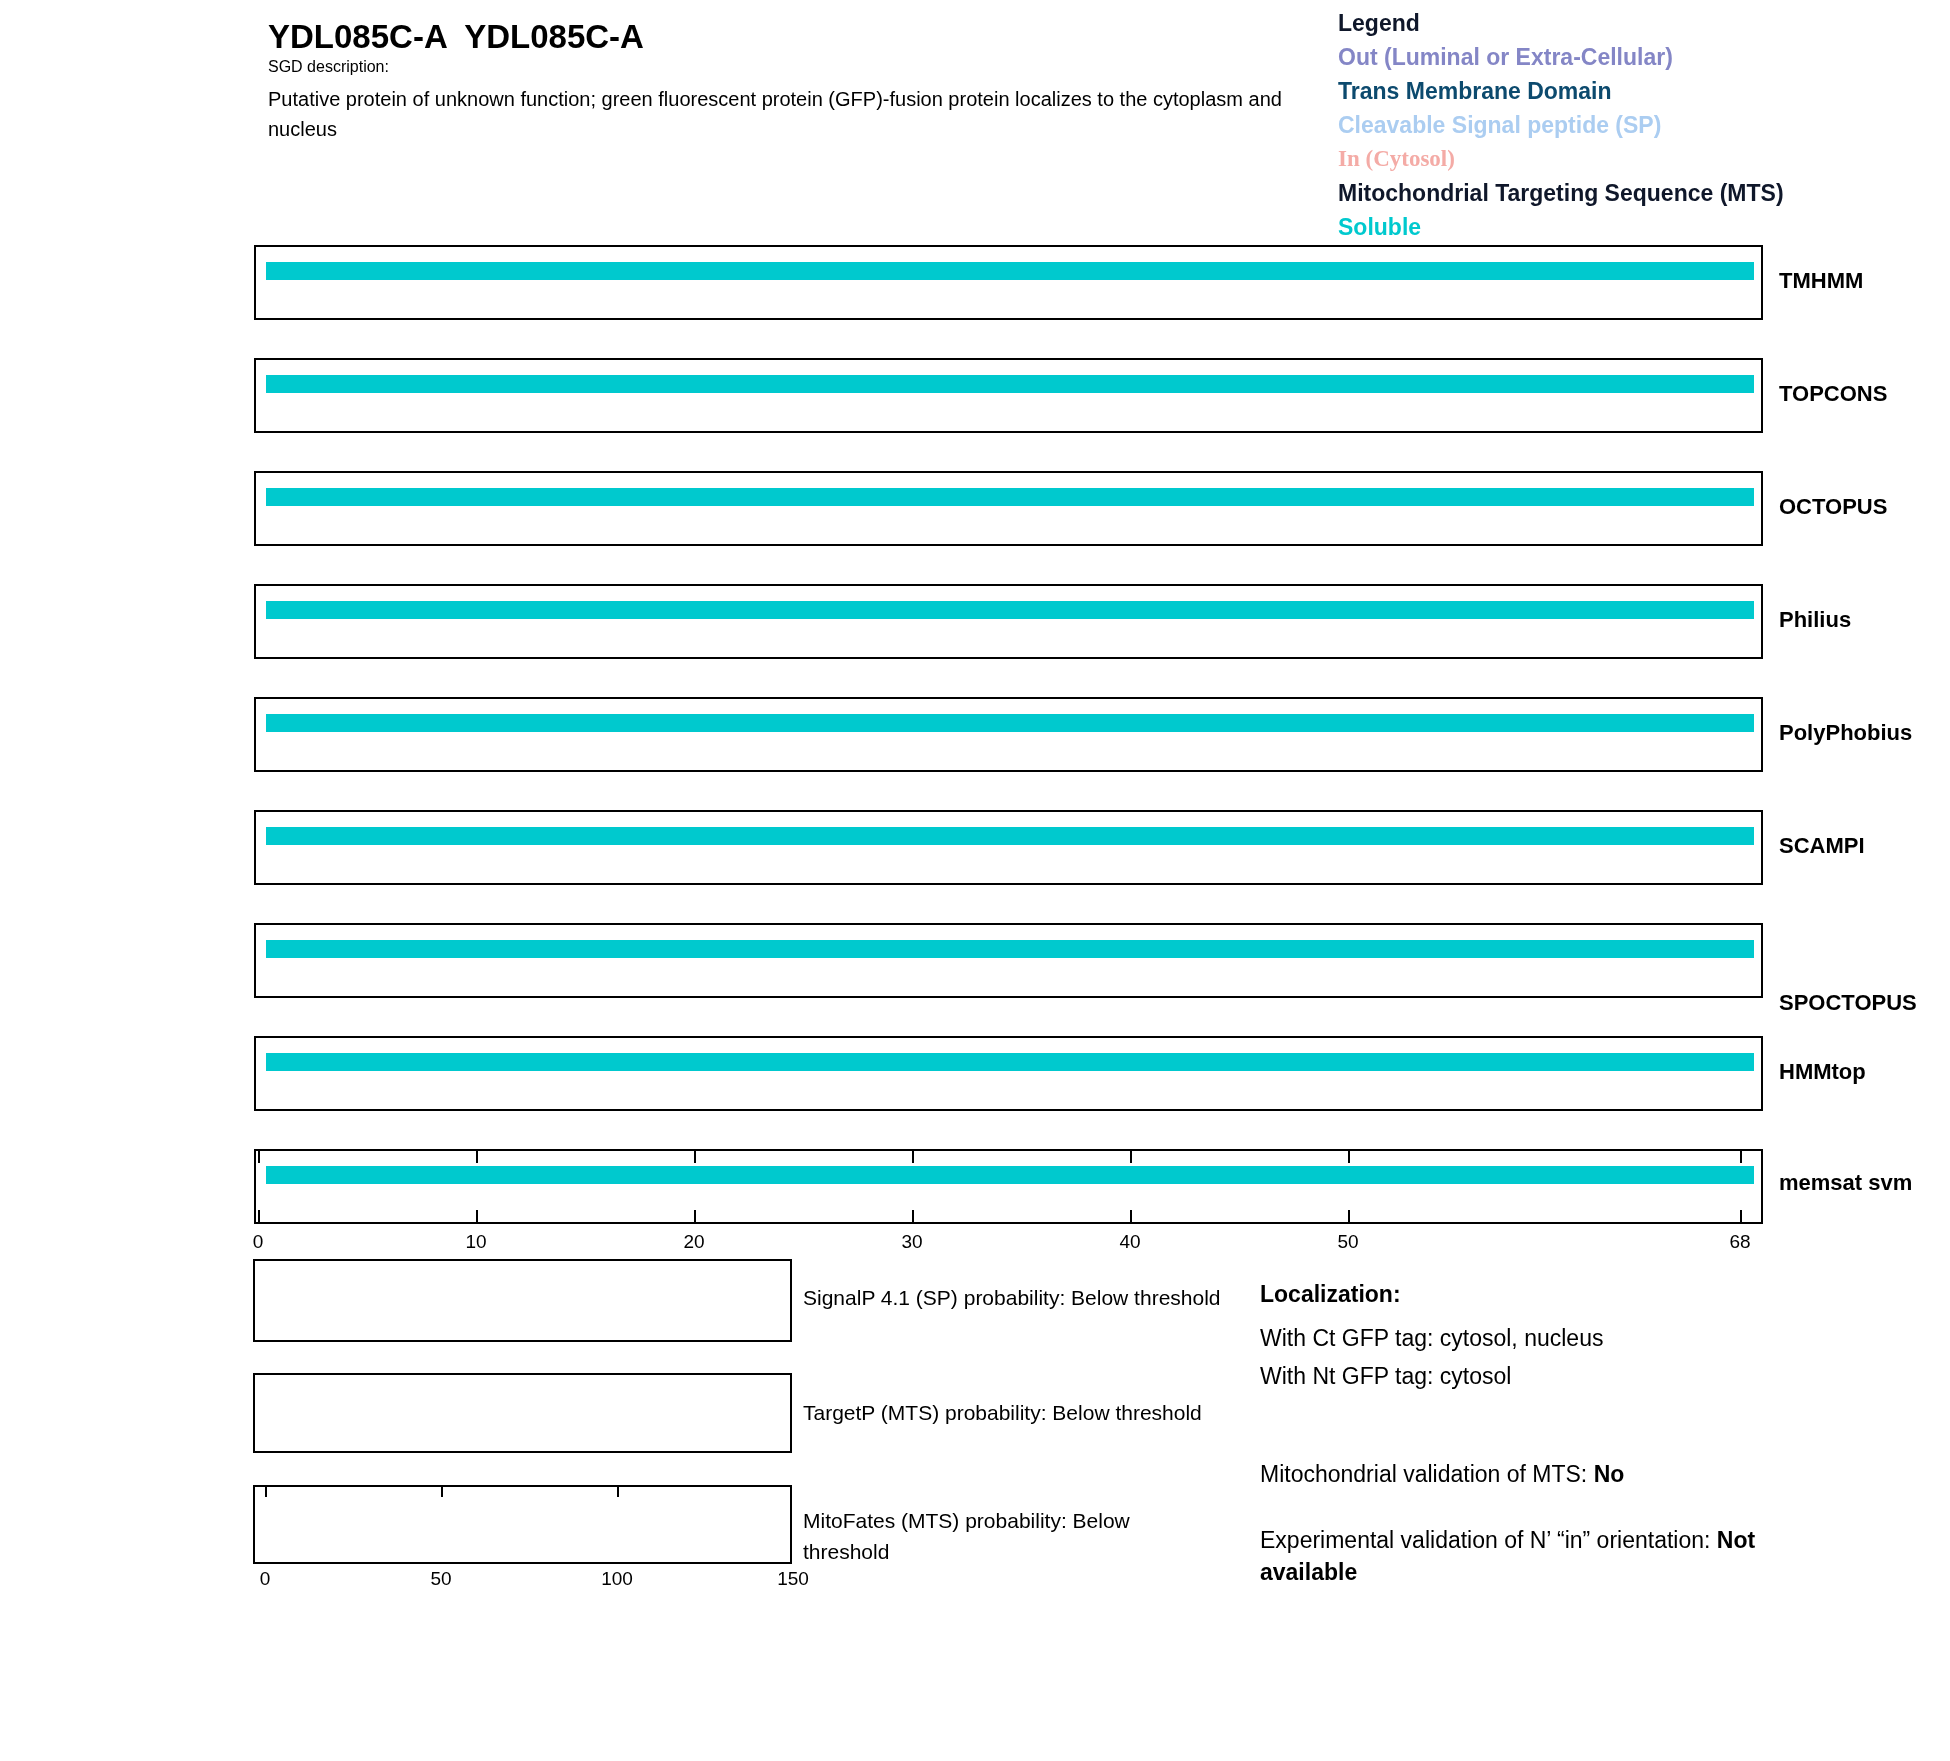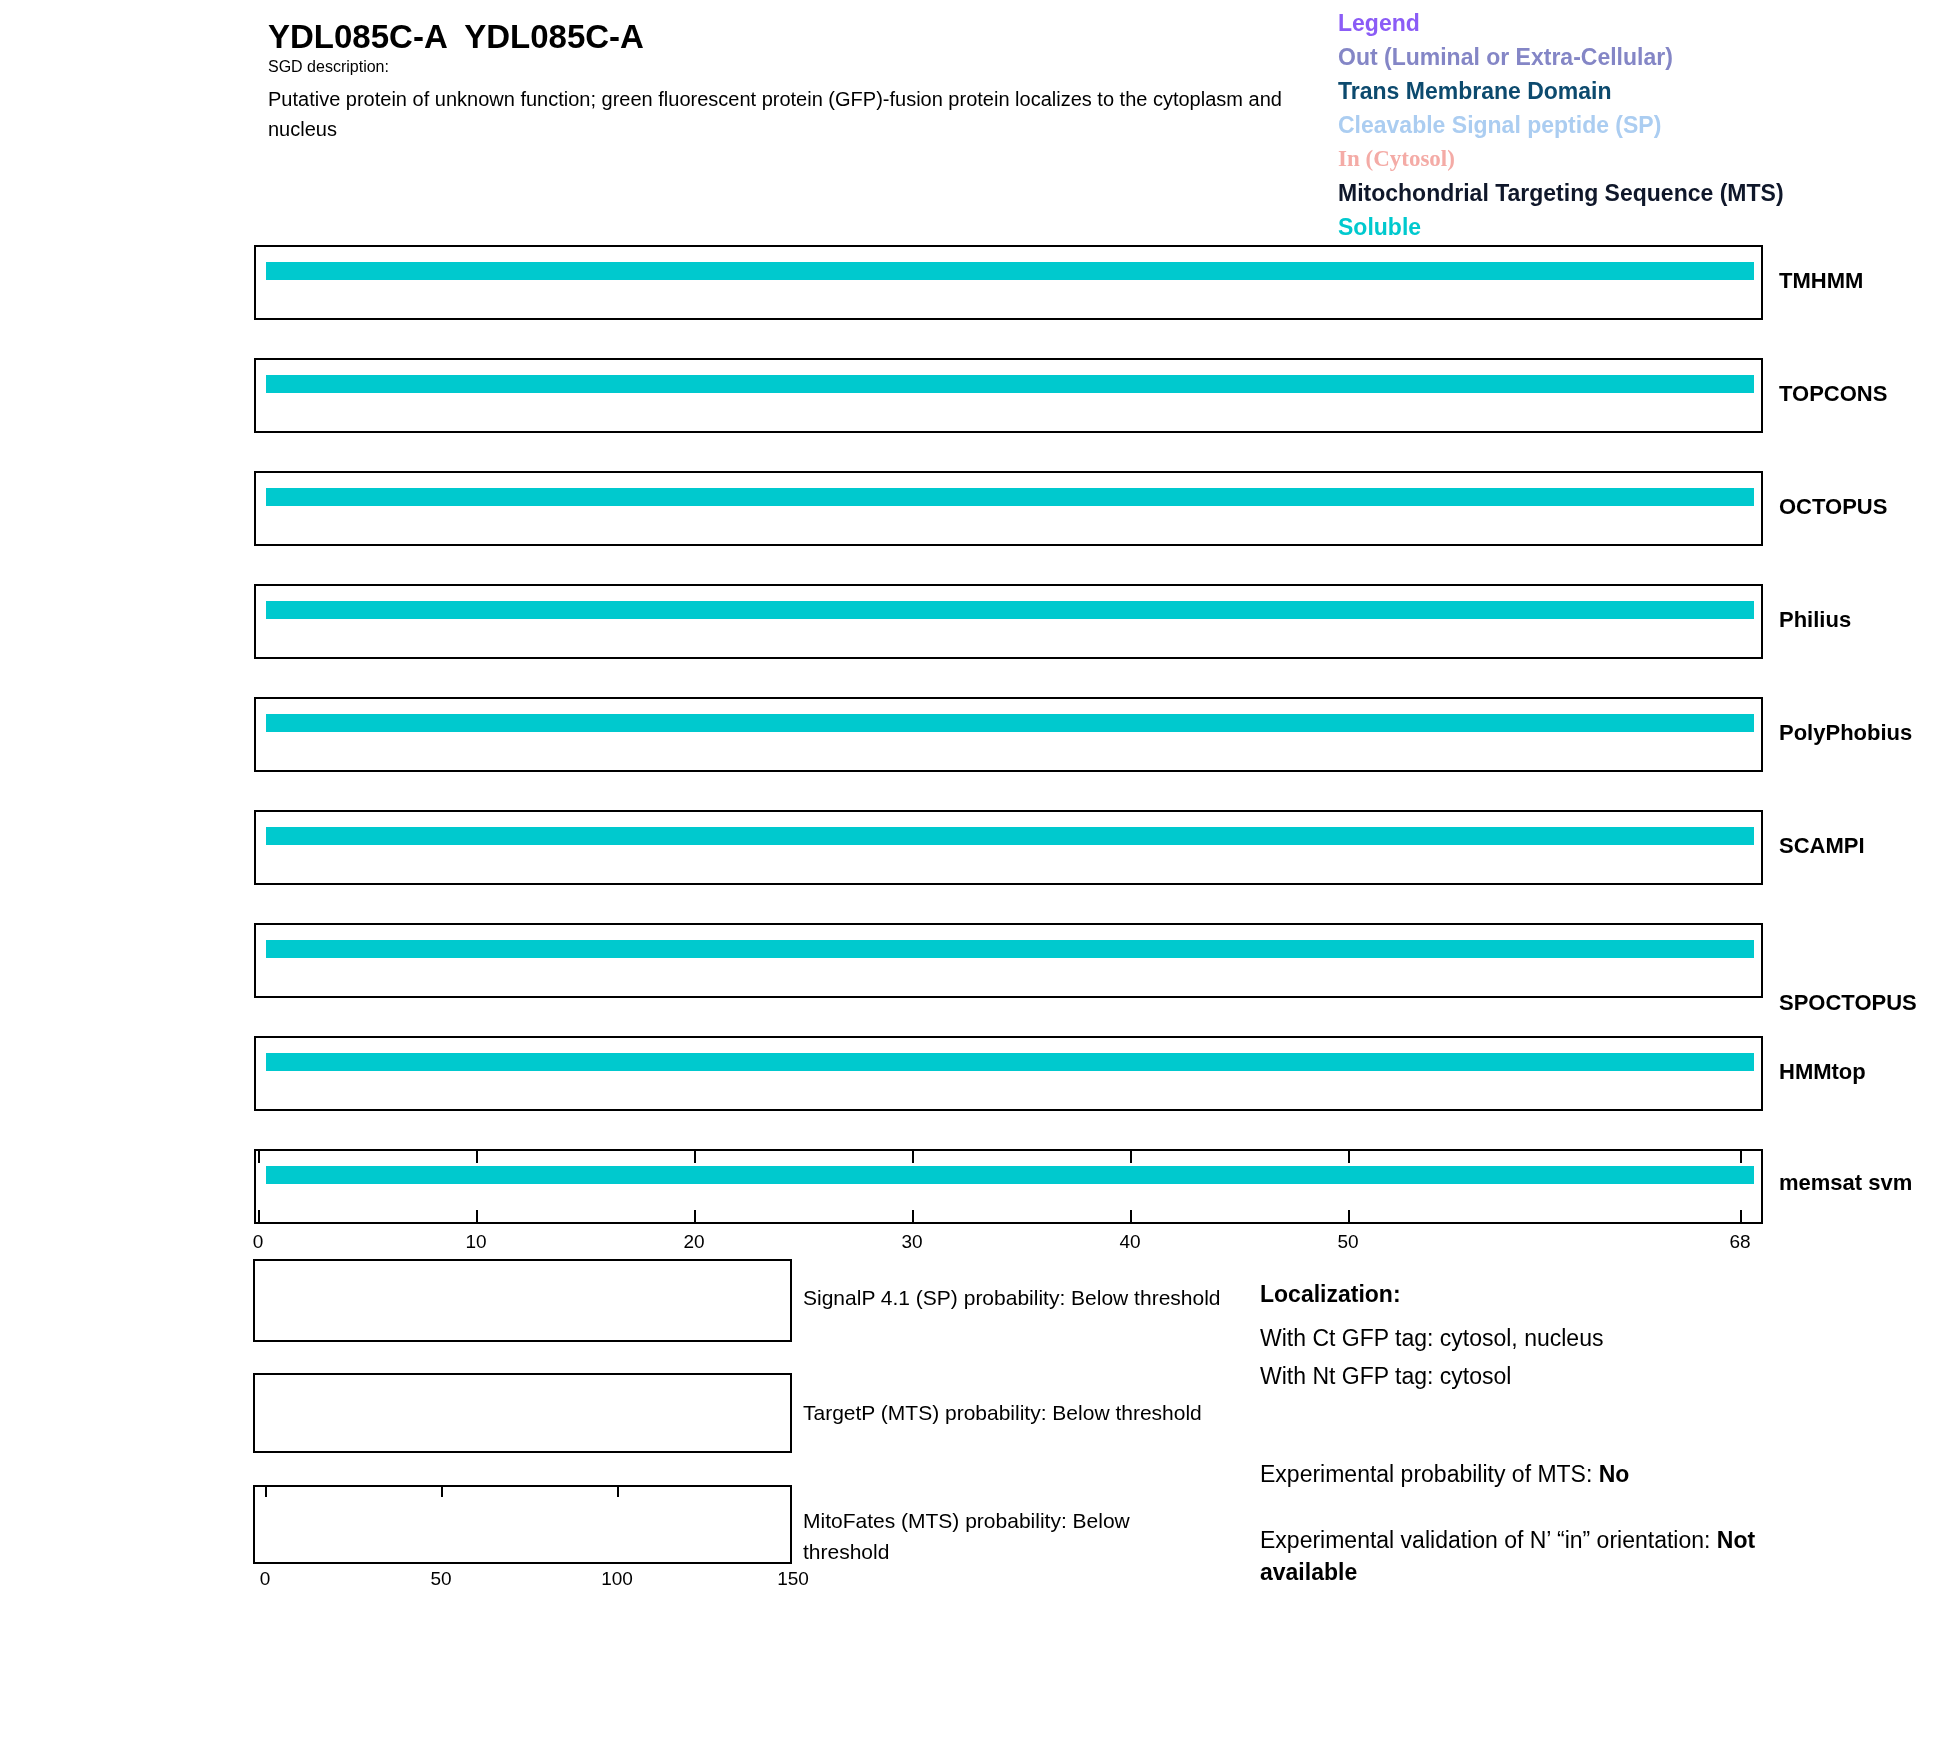--- a/index.html
+++ b/index.html
@@ -6,21 +6,21 @@
   #page{position:relative;width:1950px;height:1761px;background:#ffffff;
         font-family:"Liberation Sans",sans-serif;color:#000;}
 
   
   #title{position:absolute;left:268px;top:18px;font-size:33px;font-weight:bold;white-space:pre;}
   #sgd-label{position:absolute;left:268px;top:58px;font-size:16px;font-weight:normal;}
   #sgd-desc{position:absolute;left:268px;top:84px;width:1050px;font-size:20px;line-height:30px;}
 
   
   #legend{position:absolute;left:1338px;top:6px;font-size:23px;font-weight:bold;line-height:34px;}
-  #legend .legend-title{color:#8b5cf6;}
+  #legend .legend-title{color:#0f172a;}
   #legend div{white-space:nowrap;}
 
   
   .track-row{position:absolute;left:254px;width:1505px;height:71px;border:2px solid #000;background:#fff;}
   .track-bar{position:absolute;left:10px;width:1488px;top:15px;height:18px;}
   .track-label{position:absolute;left:1779px;font-size:22px;font-weight:bold;line-height:28px;white-space:nowrap;}
 
   .tick{position:absolute;width:2px;background:#000;}
   .tick.top{top:0;height:12px;}
   .tick.bottom{bottom:0;height:12px;}
@@ -141,17 +141,17 @@
     <span class="axis-label" style="left:265px;top:1568px">0</span>
     <span class="axis-label" style="left:441px;top:1568px">50</span>
     <span class="axis-label" style="left:617px;top:1568px">100</span>
     <span class="axis-label" style="left:793px;top:1568px">150</span>
   </div>
 
   <div class="info" style="top:1278px;font-weight:bold">Localization:</div>
   <div class="info" style="top:1322px">With Ct GFP tag: cytosol, nucleus</div>
   <div class="info" style="top:1360px">With Nt GFP tag: cytosol</div>
 
-  <div class="info" style="top:1458px"><span>Experimental probability of MTS: </span><b>No</b></div>
+  <div class="info" style="top:1458px"><span>Mitochondrial validation of MTS: </span><b>No</b></div>
 
   <div class="info" style="top:1524px;width:558px"><span>Experimental validation of N’ “in” orientation: </span><b>Not available</b></div>
 
 </div>
 
 </body></html>

